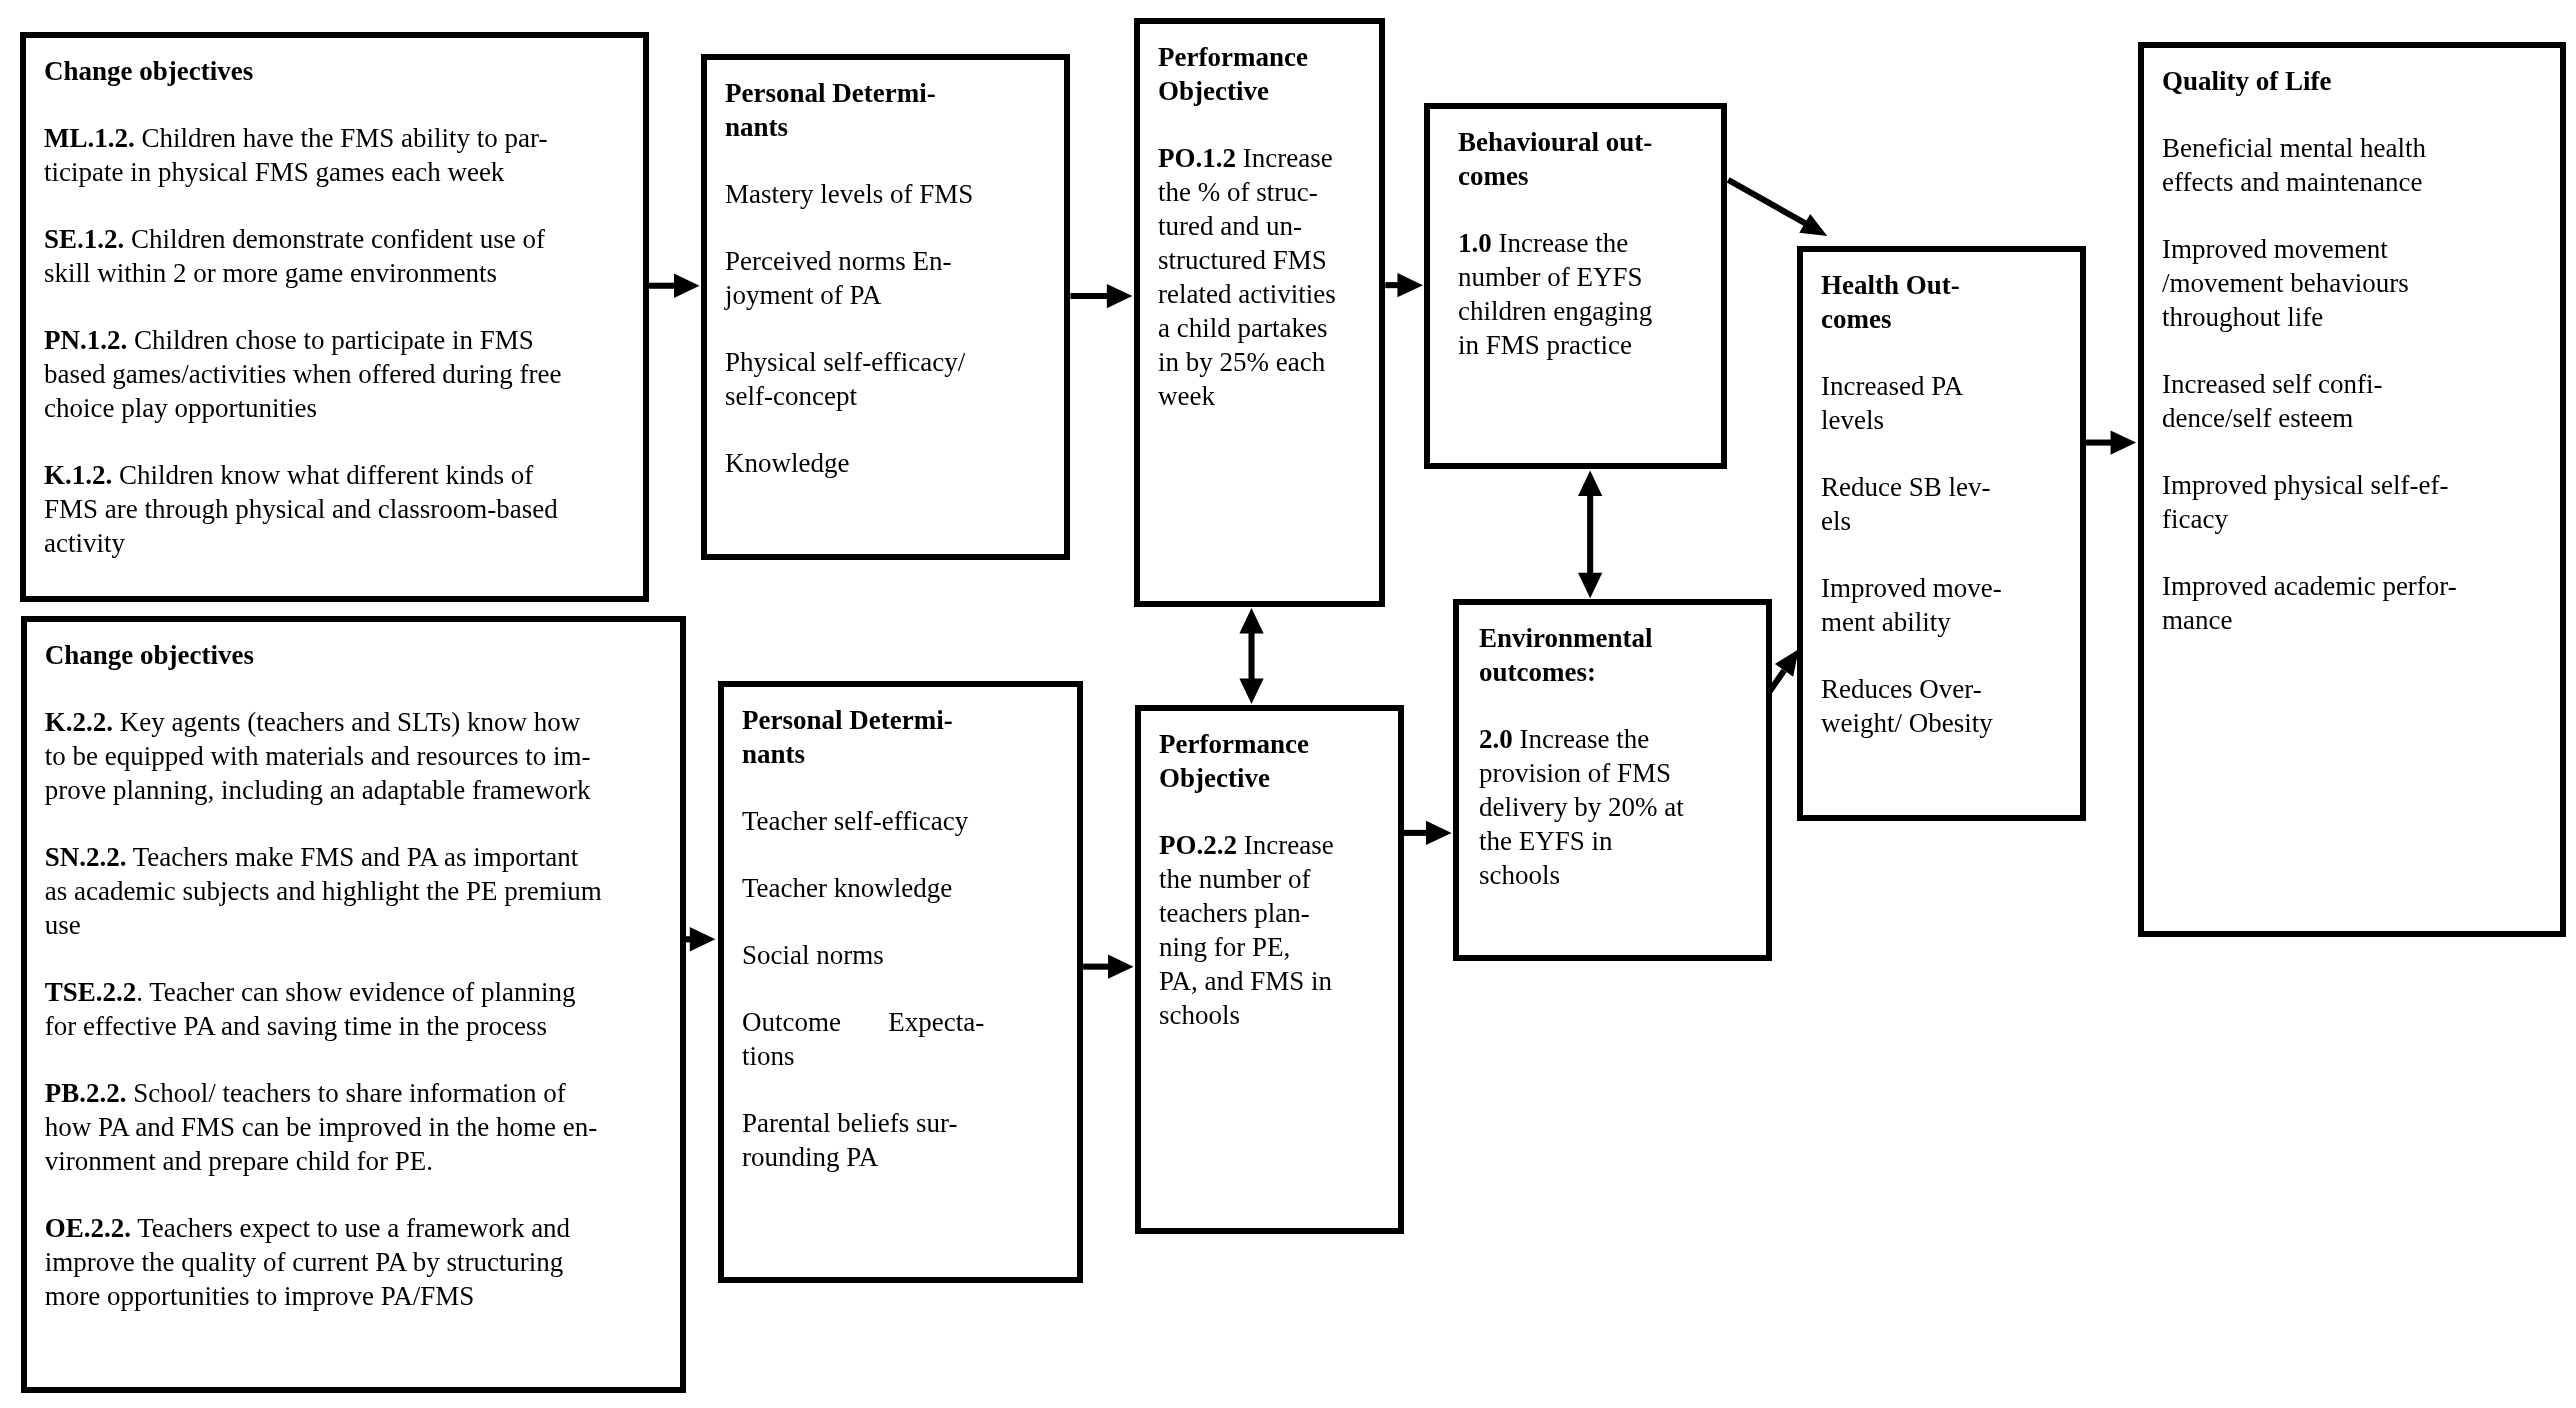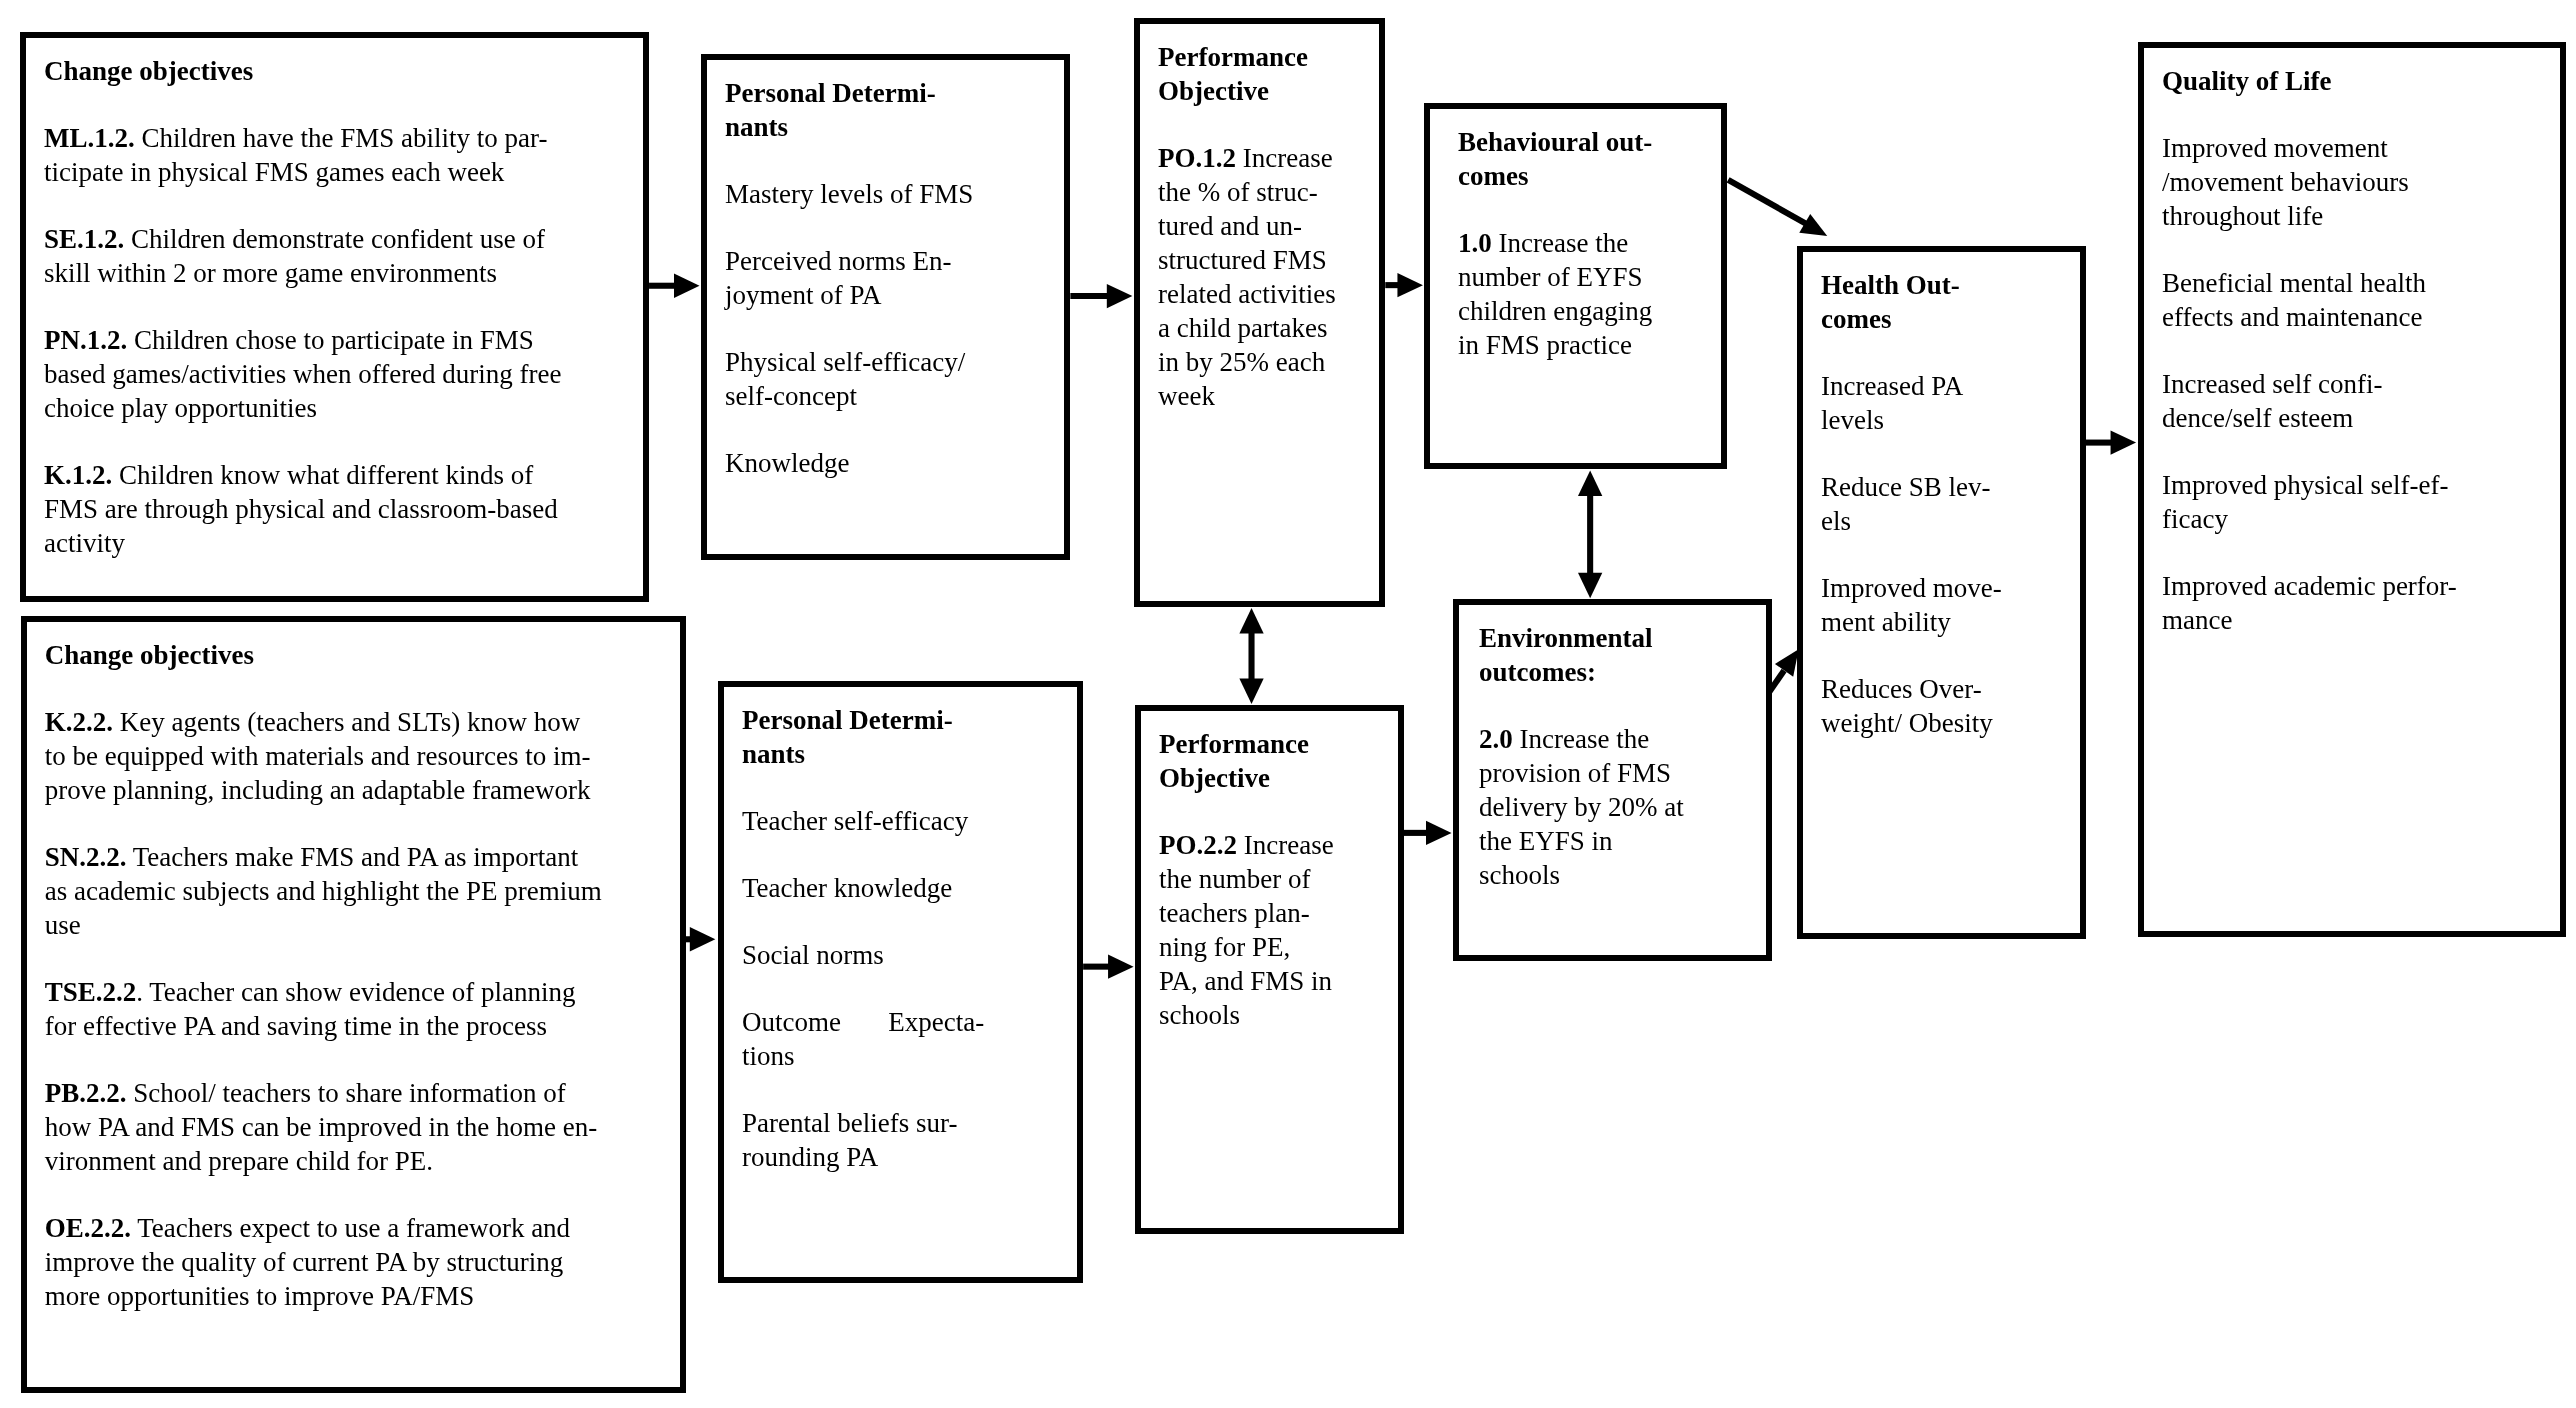--- a/index.html
+++ b/index.html
@@ -181,40 +181,40 @@
   <div class="box" style="left:1453px;top:599px;width:319px;height:362px;padding-left:20px;">
     <div class="title">Environmental
 outcomes:</div>
     <p class="para"><b class="pfx">2.0</b><span> Increase the
 provision of FMS
 delivery by 20% at
 the EYFS in
 schools</span></p>
   </div>
 
-  <div class="box" style="left:1797px;top:246px;width:289px;height:693px;">
+  <div class="box" style="left:1797px;top:246px;width:289px;height:575px;">
     <div class="title">Health Out-
 comes</div>
     <p class="para">Increased PA
 levels</p>
     <p class="para">Reduce SB lev-
 els</p>
     <p class="para">Improved move-
 ment ability</p>
     <p class="para">Reduces Over-
 weight/ Obesity</p>
   </div>
 
   <div class="box" style="left:2138px;top:42px;width:428px;height:895px;">
     <div class="title">Quality of Life</div>
+    <p class="para">Beneficial mental health
+effects and maintenance</p>
     <p class="para">Improved movement
 /movement behaviours
 throughout life</p>
-    <p class="para">Beneficial mental health
-effects and maintenance</p>
     <p class="para">Increased self confi-
 dence/self esteem</p>
     <p class="para">Improved physical self-ef-
 ficacy</p>
     <p class="para">Improved academic perfor-
 mance</p>
   </div>
 
 </div>
 

